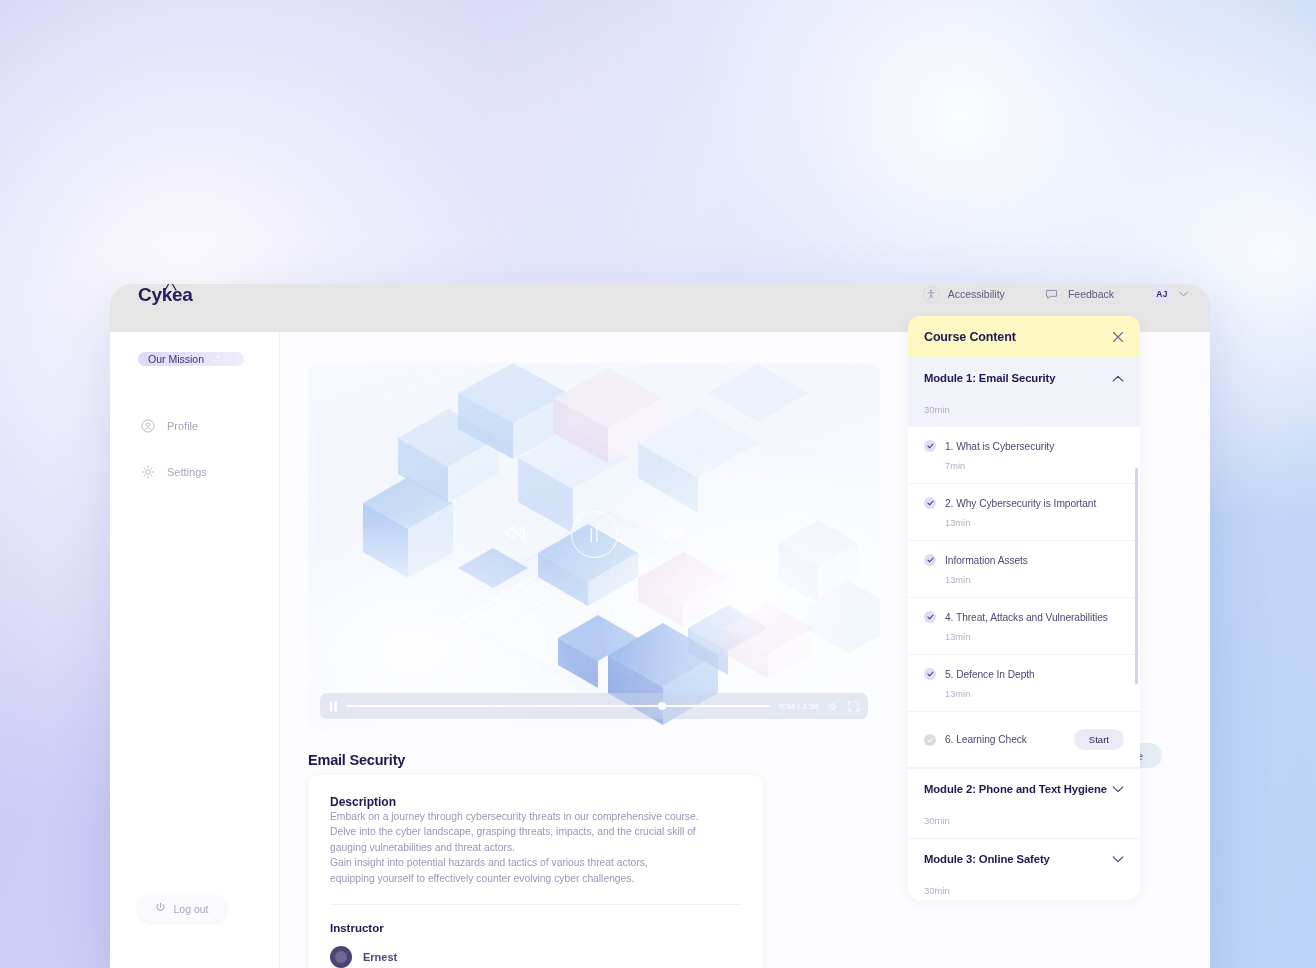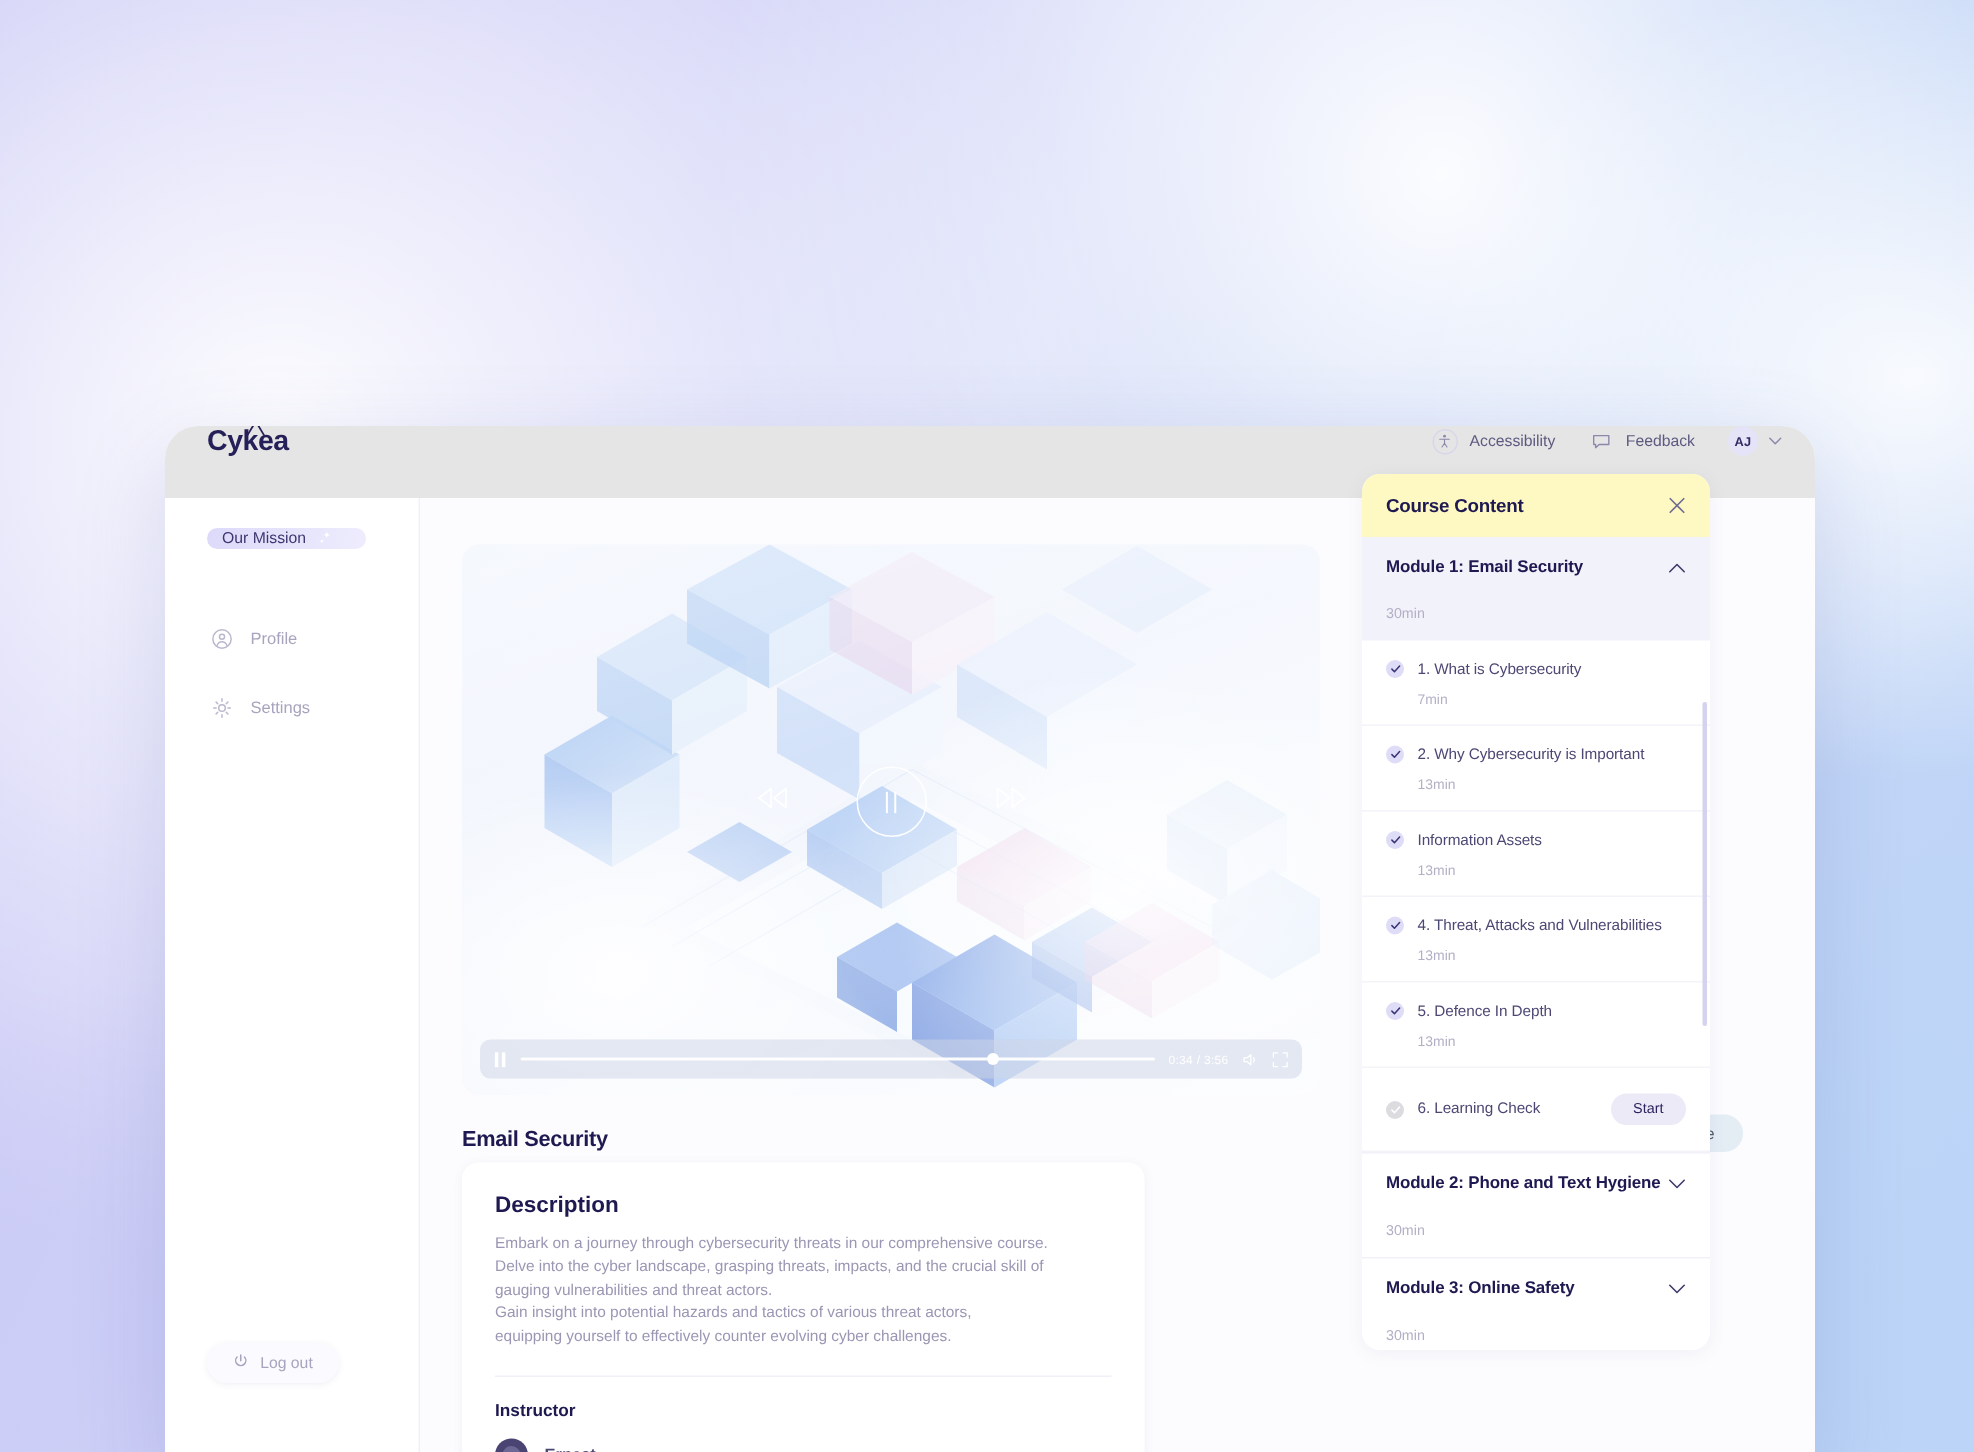--- a/index.html
+++ b/index.html
@@ -78,21 +78,21 @@
   }
   .brand .caret {
     position: absolute;
     left: 26px; top: -4px;
     width: 13px; height: 11px;
   }
   .topbar-right {
     margin-left: auto;
     display: flex;
     align-items: center;
-    gap: 22px;
+    gap: 38px;
   }
   .top-action {
     display: flex;
     align-items: center;
     gap: 8px;
     font-size: 10.5px;
     color: #5c5a80;
     cursor: pointer;
   }
   .top-icon {
@@ -287,24 +287,23 @@
     position: absolute;
     left: 28px; top: 443px;
     width: 455px;
     min-height: 210px;
     background: #ffffff;
     border-radius: 11px;
     box-shadow: 0 1px 7px rgba(100,105,170,0.07);
     padding: 20px 22px 0 22px;
   }
   .card-h {
-    font-size: 15px;
+    font-size: 12px;
     font-weight: 700;
     color: #1e1950;
-    margin-bottom: 10px;
   }
   .desc-body {
     font-size: 10.3px;
     line-height: 15.4px;
     color: #9a97b4;
   }
   .divider {
     height: 1px;
     background: #f1f0f8;
     margin: 18px 0 0 0;

